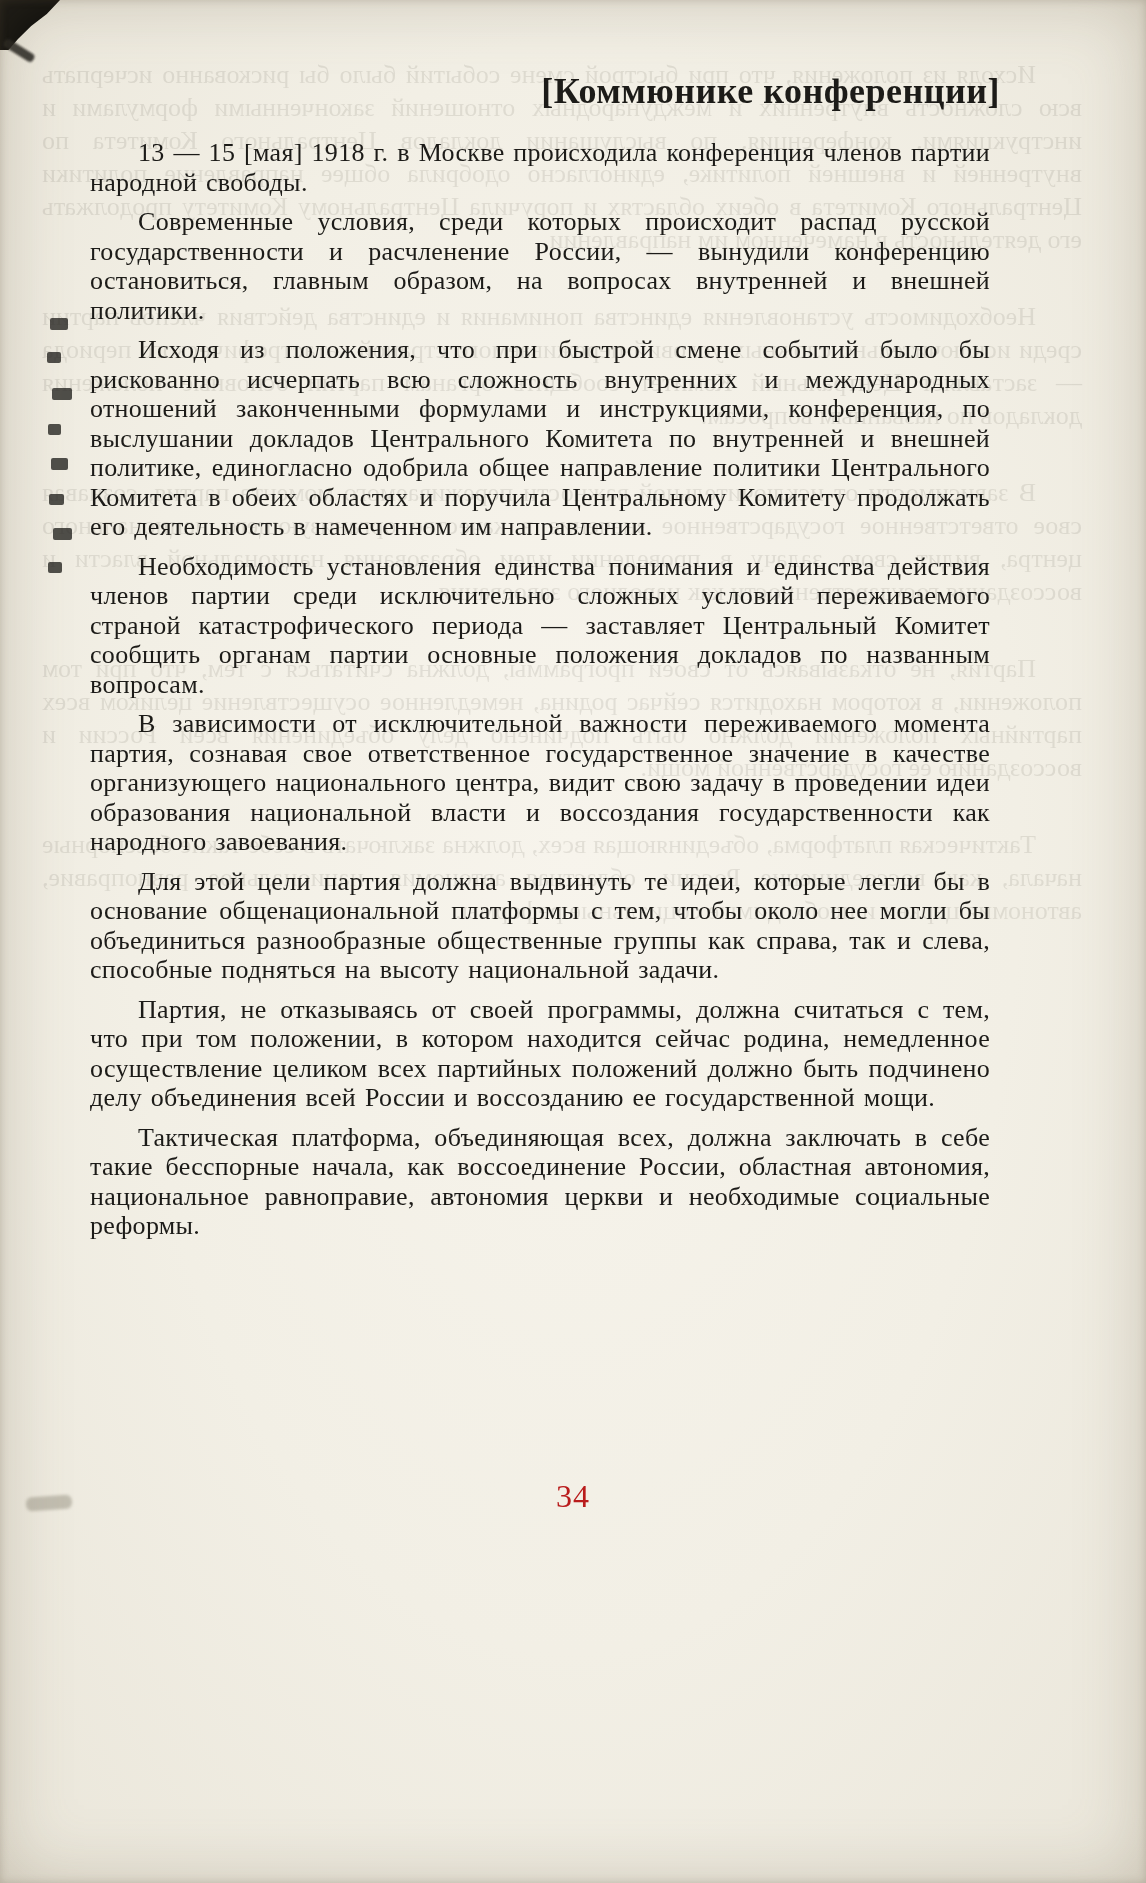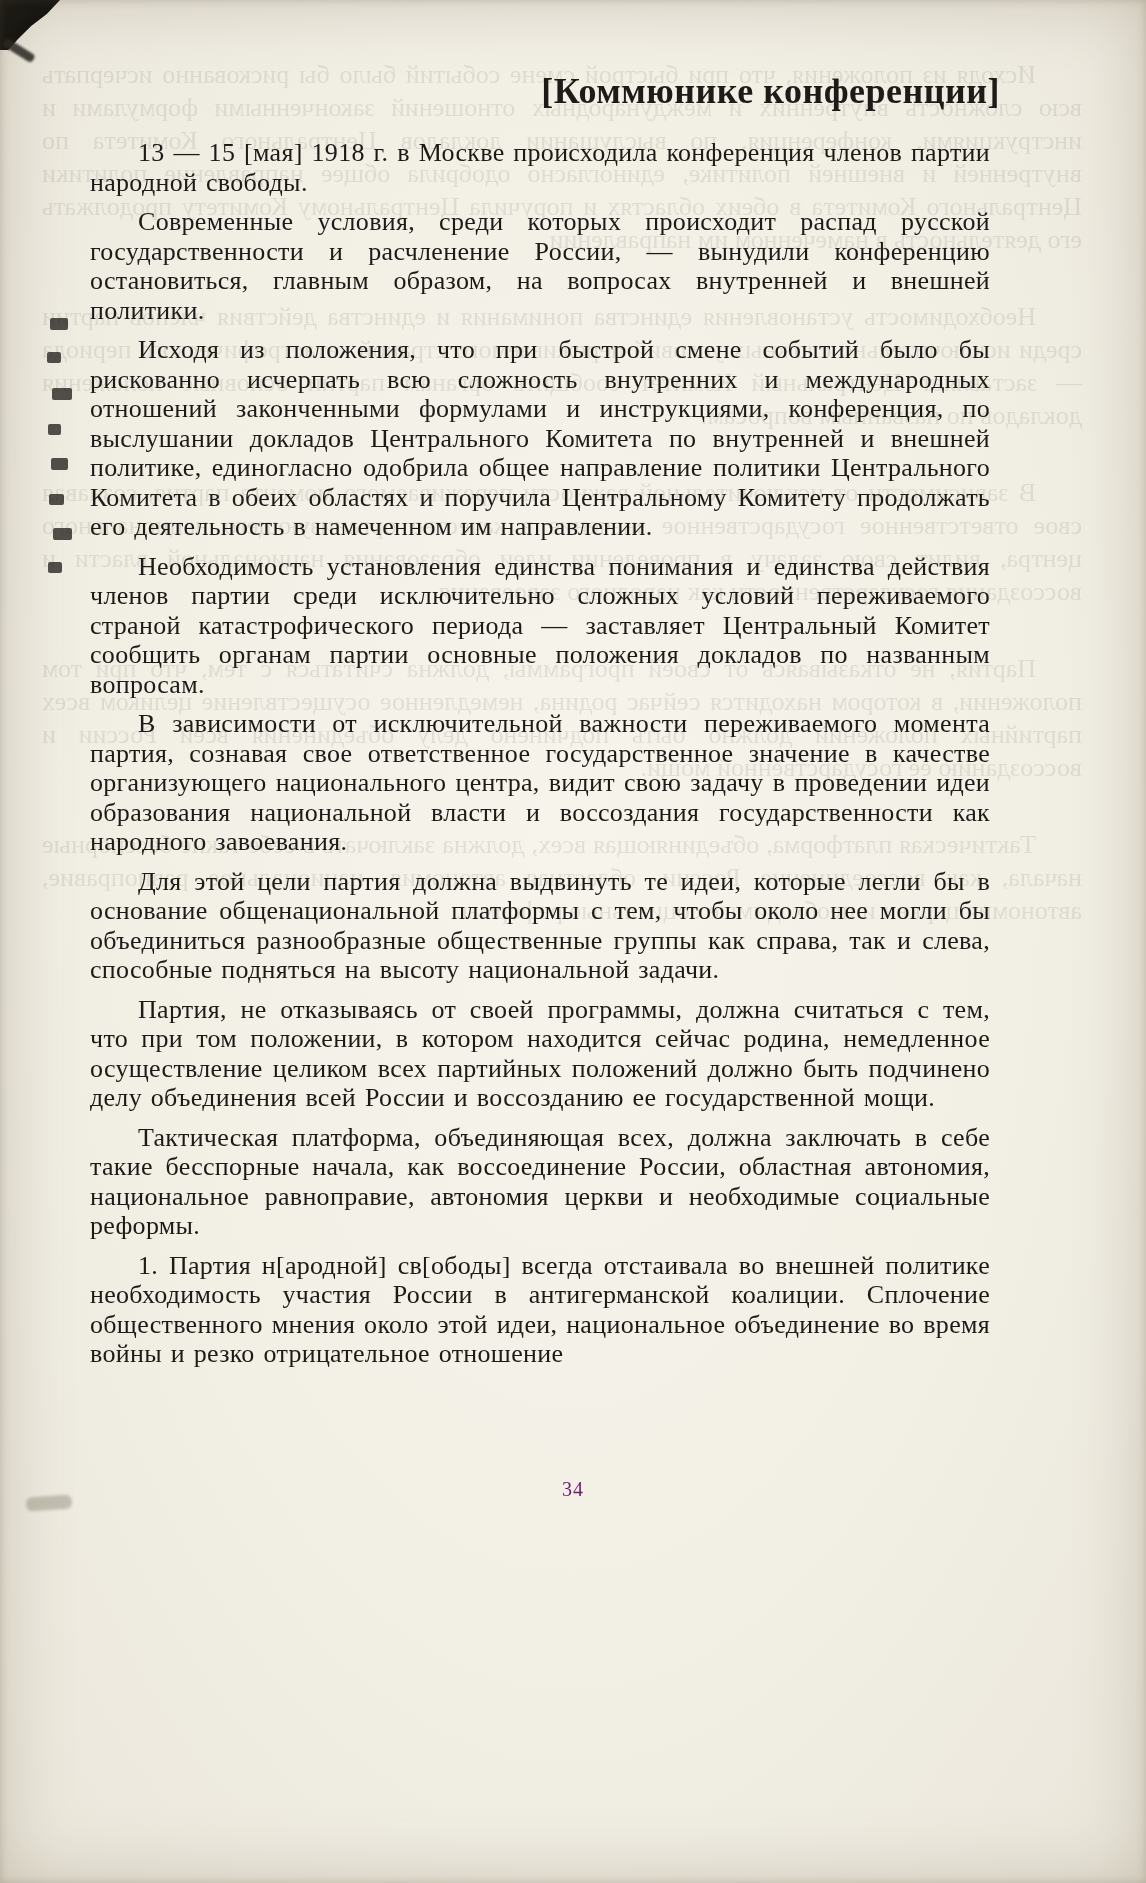--- a/index.html
+++ b/index.html
@@ -100,23 +100,23 @@
     text-indent: 48px;
     letter-spacing: 0.3px;
     word-spacing: 2px;
   }
   .page-number {
     position: absolute;
     top: 1478px;
     left: 0;
     width: 100%;
     text-align: center;
-    font-size: 20px;
+    font-size: 32px;
     letter-spacing: 1px;
-    color: #701a75;
+    color: #b91c1c;
   }
 </style>
 </head>
 <body>
 
 <div class="bleed" aria-hidden="true">
   <p>Исходя из положения, что при быстрой смене событий было бы рискованно исчерпать всю сложность внутренних и международных отношений законченными формулами и инструкциями, конференция, по выслушании докладов Центрального Комитета по внутренней и внешней политике, единогласно одобрила общее направление политики Центрального Комитета в обеих областях и поручила Центральному Комитету продолжать его деятельность в намеченном им направлении.</p>
   <p>Необходимость установления единства понимания и единства действия членов партии среди исключительно сложных условий переживаемого страной катастрофического периода — заставляет Центральный Комитет сообщить органам партии основные положения докладов по названным вопросам.</p>
   <p>В зависимости от исключительной важности переживаемого момента партия, сознавая свое ответственное государственное значение в качестве организующего национального центра, видит свою задачу в проведении идеи образования национальной власти и воссоздания государственности как народного завоевания.</p>
   <p>Партия, не отказываясь от своей программы, должна считаться с тем, что при том положении, в котором находится сейчас родина, немедленное осуществление целиком всех партийных положений должно быть подчинено делу объединения всей России и воссозданию ее государственной мощи.</p>
@@ -138,18 +138,17 @@
 <div class="content">
   <h1 class="title">[Коммюнике конференции]</h1>
   <p class="para">13 — 15 [мая] 1918 г. в Москве происходила конференция членов партии народной свободы.</p>
   <p class="para">Современные условия, среди которых происходит распад русской государственности и расчленение России, — вынудили конференцию остановиться, главным образом, на вопросах внутренней и внешней политики.</p>
   <p class="para">Исходя из положения, что при быстрой смене событий было бы рискованно исчерпать всю сложность внутренних и международных отношений законченными формулами и инструкциями, конференция, по выслушании докладов Центрального Комитета по внутренней и внешней политике, единогласно одобрила общее направление политики Центрального Комитета в обеих областях и поручила Центральному Комитету продолжать его деятельность в намеченном им направлении.</p>
   <p class="para">Необходимость установления единства понимания и единства действия членов партии среди исключительно сложных условий переживаемого страной катастрофического периода — заставляет Центральный Комитет сообщить органам партии основные положения докладов по названным вопросам.</p>
   <p class="para">В зависимости от исключительной важности переживаемого момента партия, сознавая свое ответственное государственное значение в качестве организующего национального центра, видит свою задачу в проведении идеи образования национальной власти и воссоздания государственности как народного завоевания.</p>
   <p class="para">Для этой цели партия должна выдвинуть те идеи, которые легли бы в основание общенациональной платформы с тем, чтобы около нее могли бы объединиться разнообразные общественные группы как справа, так и слева, способные подняться на высоту национальной задачи.</p>
   <p class="para">Партия, не отказываясь от своей программы, должна считаться с тем, что при том положении, в котором находится сейчас родина, немедленное осуществление целиком всех партийных положений должно быть подчинено делу объединения всей России и воссозданию ее государственной мощи.</p>
   <p class="para">Тактическая платформа, объединяющая всех, должна заключать в себе такие бесспорные начала, как воссоединение России, областная автономия, национальное равноправие, автономия церкви и необходимые социальные реформы.</p>
-  <p class="para">1. Партия н[ародной] св[ободы] всегда отстаивала во внешней политике необходимость участия России в антигерманской коалиции. Сплочение общественного мнения около этой идеи, национальное объединение во время войны и резко отрицательное отношение</p>
 </div>
 
 <div class="page-number">34</div>
 
 <div class="paper-vignette"></div>
 
 </body></html>

